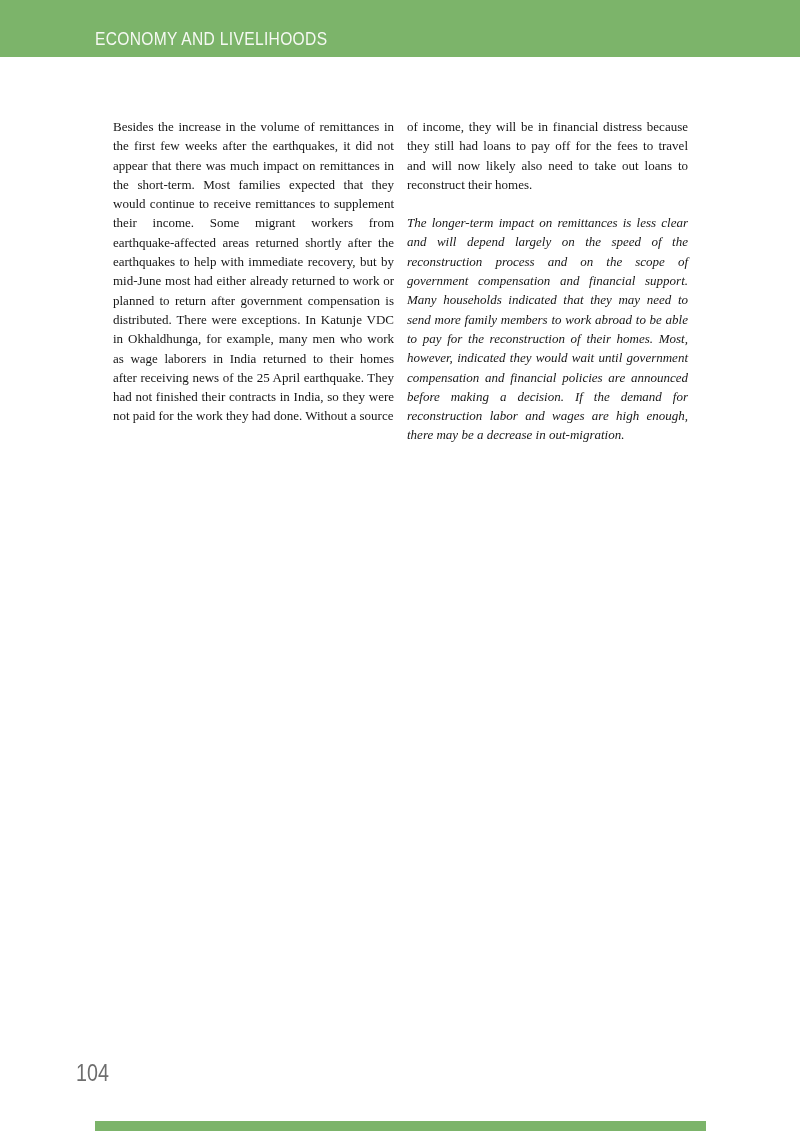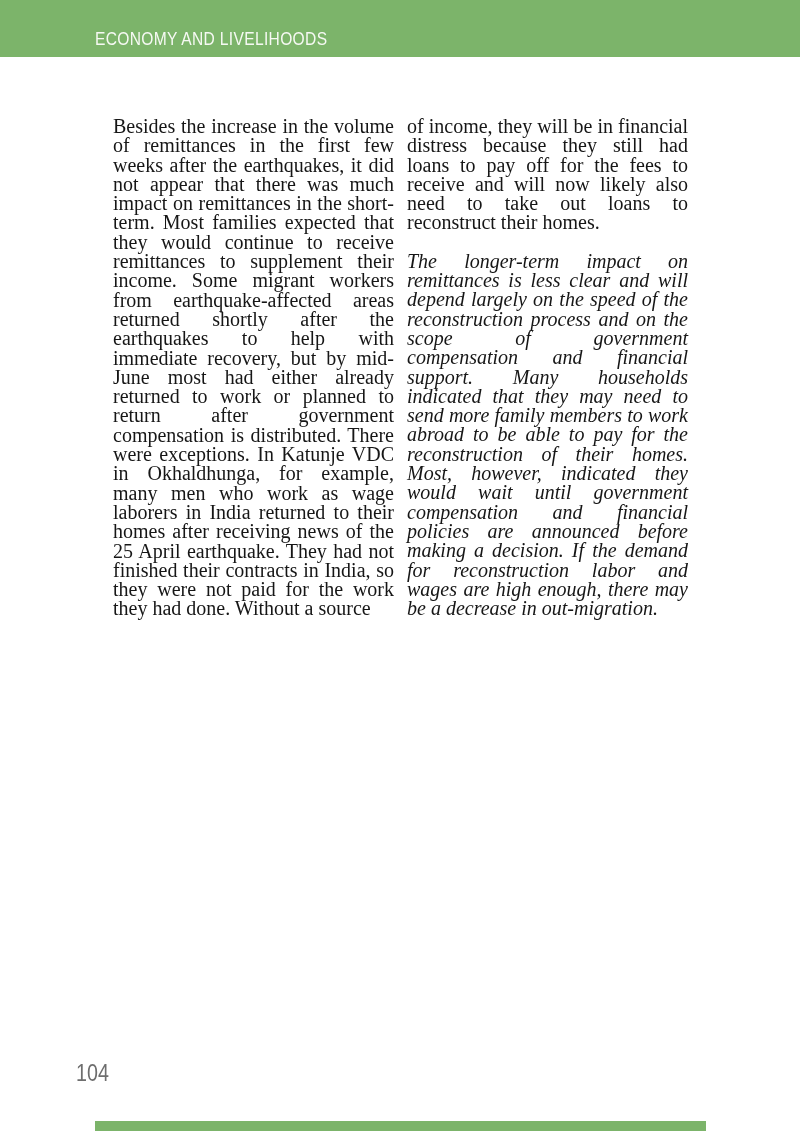--- a/index.html
+++ b/index.html
@@ -39,21 +39,21 @@
     transform: scaleX(0.82);
     transform-origin: left top;
   }
 
   
   .text-column {
     position: absolute;
     top: 117px;
     width: 281px;
     color: #161616;
-    font-size: 20px;
+    font-size: 13px;
     line-height: 19.3px;
   }
   .col-left  { left: 113px; }
   .col-right { left: 407px; }
   .text-column p {
     margin: 0;
     text-align: justify;
     hyphens: auto;
     -webkit-hyphens: auto;
   }
@@ -90,21 +90,21 @@
 
   <div class="header-band">
     <div class="header-title">ECONOMY AND LIVELIHOODS</div>
   </div>
 
   <div class="text-column col-left">
     <p>Besides the increase in the volume of remittances in the first few weeks after the earthquakes, it did not appear that there was much impact on remittances in the short-term. Most families expected that they would continue to receive remittances to supplement their income. Some migrant workers from earthquake-affected areas returned shortly after the earthquakes to help with immediate recovery, but by mid-June most had either already returned to work or planned to return after government compensation is distributed. There were exceptions. In Katunje VDC in Okhaldhunga, for example, many men who work as wage laborers in India returned to their homes after receiving news of the 25 April earthquake. They had not finished their contracts in India, so they were not paid for the work they had done. Without a source</p>
   </div>
 
   <div class="text-column col-right">
-    <p>of income, they will be in financial distress because they still had loans to pay off for the fees to receive and will now likely also need to take out loans to reconstruct their homes.</p>
+    <p>of income, they will be in financial distress because they still had loans to pay off for the fees to travel and will now likely also need to take out loans to reconstruct their homes.</p>
     <p>The longer-term impact on remittances is less clear and will depend largely on the speed of the reconstruction process and on the scope of government compensation and financial support. Many households indicated that they may need to send more family members to work abroad to be able to pay for the reconstruction of their homes. Most, however, indicated they would wait until government compensation and financial policies are announced before making a decision. If the demand for reconstruction labor and wages are high enough, there may be a decrease in out-migration.</p>
   </div>
 
   <div class="page-number">104</div>
 
   <div class="next-page-strip"></div>
 
 </div>
 
 </body></html>

